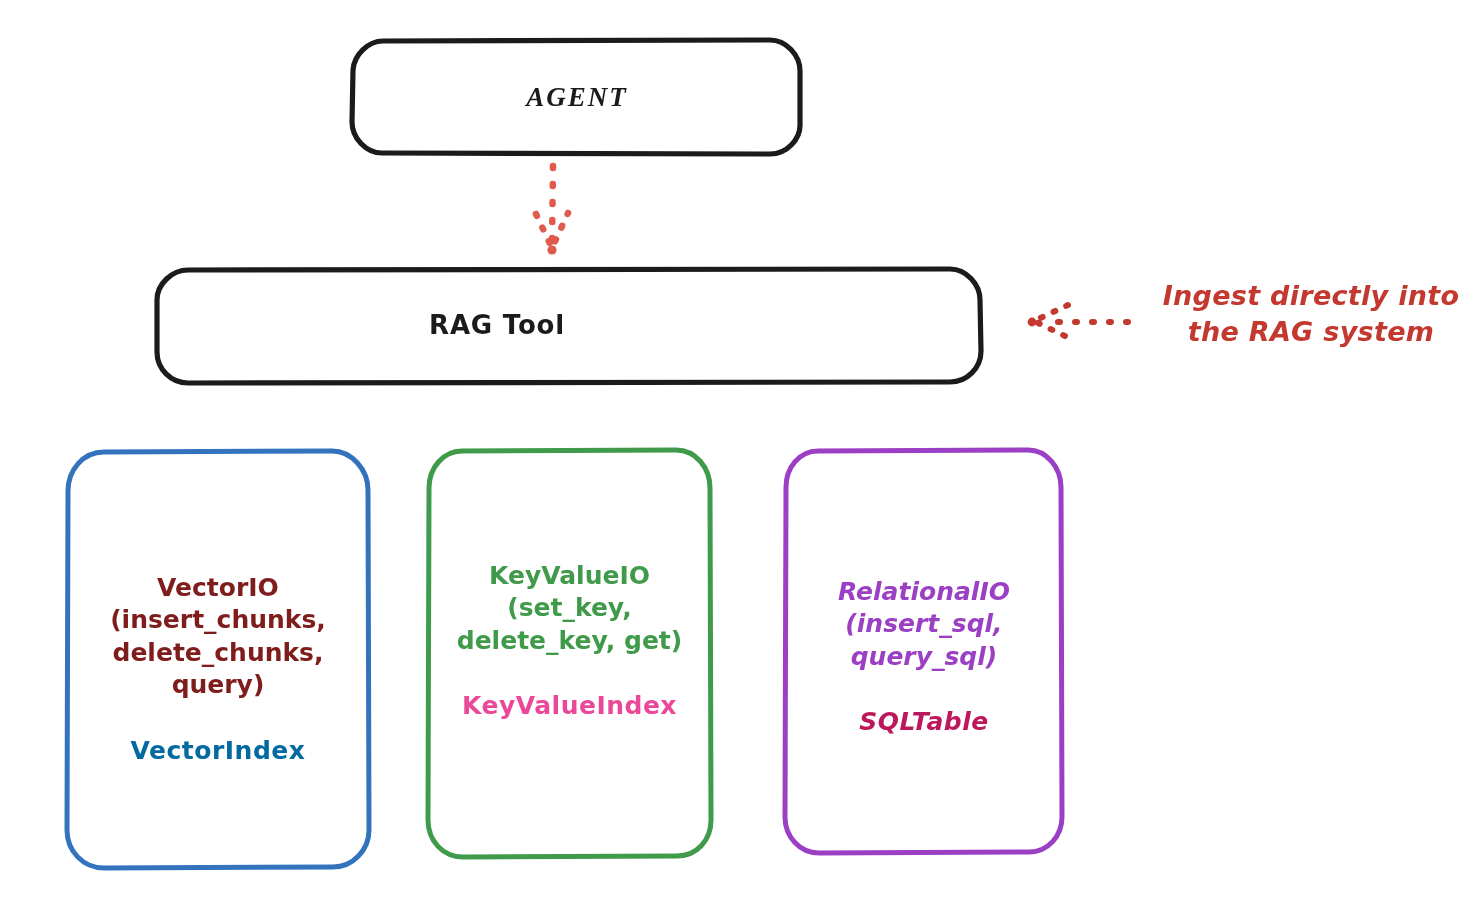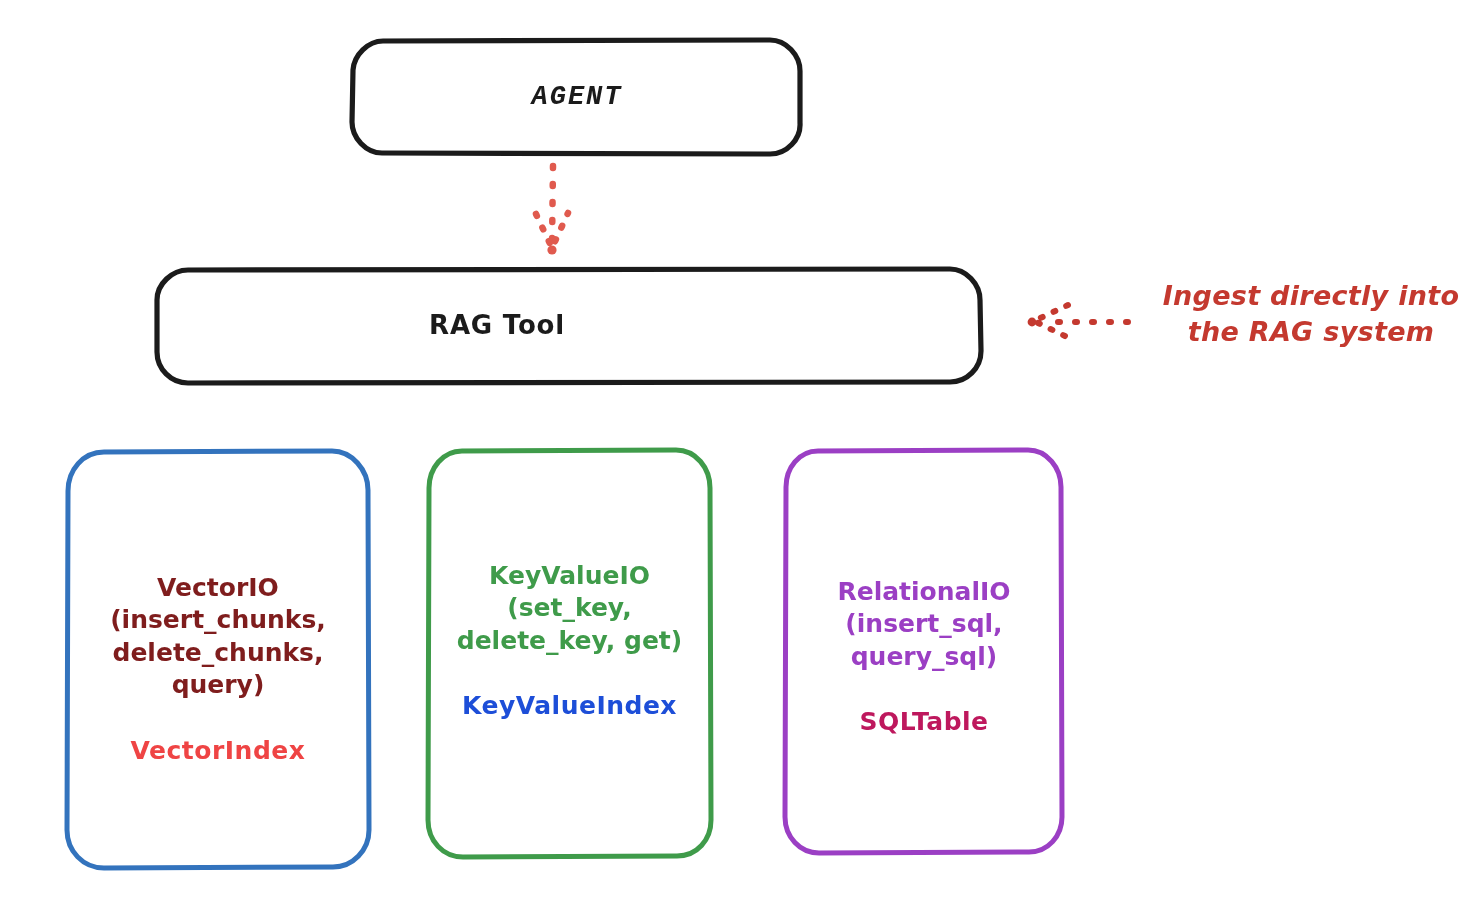--- a/index.html
+++ b/index.html
@@ -40,21 +40,21 @@
   }
 
   
   #agent-node {
     left: 352px;
     top: 40px;
     width: 450px;
     height: 114px;
   }
   #agent-node .node-label {
-    font-family: Liberation Mono, monospace;
+    font-family: Liberation Serif, serif;
     font-size: 27px;
     font-style: italic;
     font-weight: 700;
     color: #1b1b1b;
     letter-spacing: 2px;
   }
 
   
   #rag-tool-node {
     left: 156px;
@@ -83,40 +83,41 @@
     width: 285px;
     height: 408px;
     padding: 0 8px;
   }
   #relational-io-node {
     left: 784px;
     top: 450px;
     width: 280px;
     height: 404px;
     padding: 0 24px;
+    font-style: italic;
   }
 
   .provider-label {
     font-size: 25px;
     font-weight: 600;
     line-height: 1.3;
     white-space: pre-line;
   }
   #vector-io-node .provider-label { color: #7f1d1d; }
   #key-value-io-node .provider-label { color: #3f9b4a; }
   #relational-io-node .provider-label { color: #9b3fc4; }
 
   .provider-index {
     margin-top: 34px;
     font-size: 25px;
     font-weight: 600;
     letter-spacing: 0.5px;
   }
-  #vector-io-node .provider-index { color: #ef4444; }
-  #key-value-io-node .provider-index { color: #1d4ed8; }
+  #vector-io-node .provider-index { color: #0369a1; }
+  #key-value-io-node .provider-index { color: #ec4899; }
   #relational-io-node .provider-index { color: #be185d; }
 
   .provider-inner {
     display: flex;
     flex-direction: column;
     align-items: center;
     justify-content: center;
     width: 100%;
   }
 

